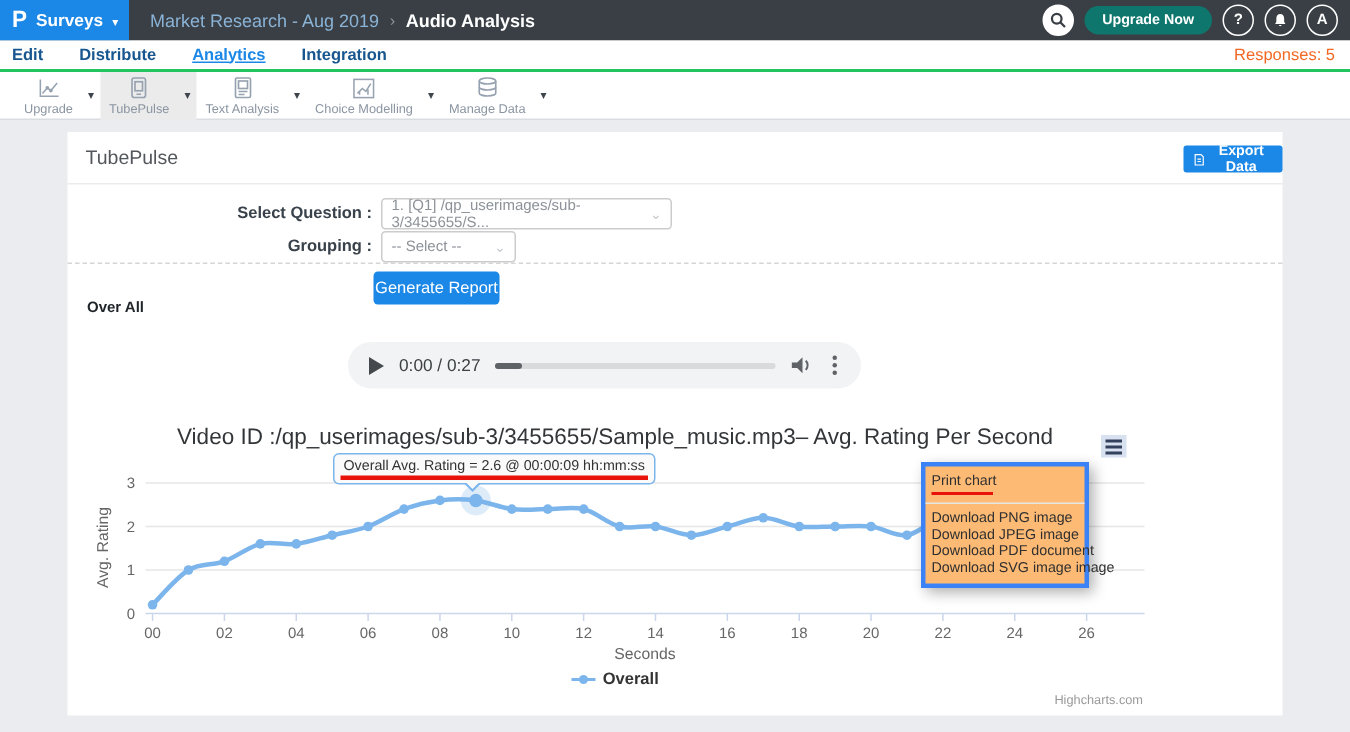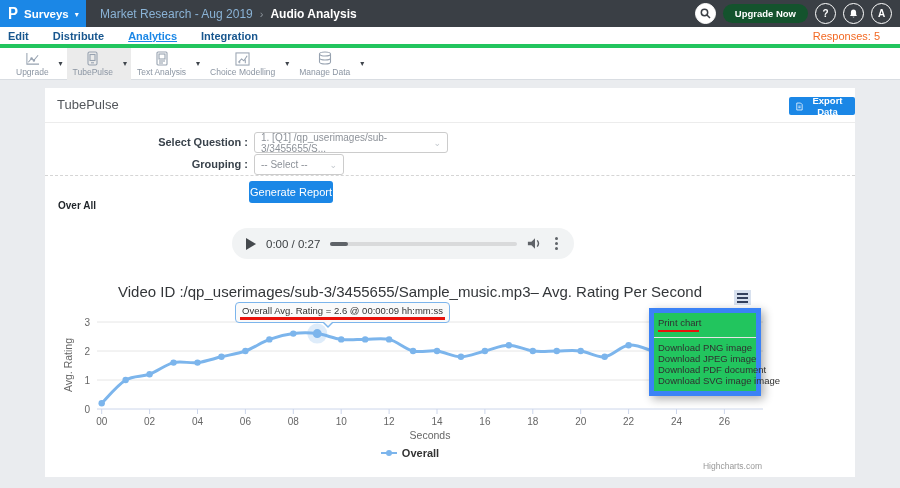--- a/index.html
+++ b/index.html
@@ -12,28 +12,28 @@
   .logoP { color:#fff; font-weight:bold; font-size:15px; line-height:1; transform:scaleY(1.05); }
   .logoblock .prod { color:#fff; font-size:11.5px; font-weight:600; }
   .logoblock .car { color:#fff; font-size:8px; margin-top:1px; }
   .crumbs { display:flex; align-items:center; gap:7px; margin-left:14px; font-size:12px; }
   .crumb-parent { color:#8ab3d6; cursor:pointer; }
   .crumb-sep { color:#8d949c; font-size:11px; }
   .crumb-cur { color:#ffffff; font-weight:600; }
   .top-actions { margin-left:auto; display:flex; align-items:center; gap:7px; padding-right:8px; }
   .circ { width:21px; height:21px; border-radius:50%; border:1.5px solid #fff; display:flex; align-items:center; justify-content:center; color:#fff; font-size:10px; font-weight:bold; cursor:pointer; flex:0 0 auto; }
   .circ.search { background:#fff; color:#3a3f45; }
-  .upgrade { height:19px; padding:0 12px; background:#14532d; border:none; border-radius:10px; color:#fff; font-size:9.5px; font-weight:bold; font-family:inherit; cursor:pointer; }
-
-  
-  .navrow { position:absolute; left:0; top:27px; width:900px; height:21px; background:#fff; border-bottom:4px solid #22c55e; display:flex; align-items:center; font-size:11px; }
+  .upgrade { height:19px; padding:0 12px; background:#0f766e; border:none; border-radius:10px; color:#fff; font-size:9.5px; font-weight:bold; font-family:inherit; cursor:pointer; }
+
+  
+  .navrow { position:absolute; left:0; top:27px; width:900px; height:21px; background:#fff; border-bottom:2px solid #22c55e; display:flex; align-items:center; font-size:11px; }
   .navrow a { color:#17568e; font-weight:600; text-decoration:none; margin-left:24px; cursor:pointer; }
   .navrow a:first-child { margin-left:8px; }
   .navrow a.active { color:#1b87e6; text-decoration:underline; }
-  .responses { margin-left:auto; margin-right:20px; color:#f26822; font-size:11px; cursor:pointer; }
+  .responses { margin-left:auto; margin-right:10px; color:#f26822; font-size:11px; cursor:pointer; }
 
   
   .toolbar { position:absolute; left:0; top:48px; width:900px; height:32px; background:#fff; border-bottom:1px solid #d9dde2; display:flex; padding-left:10px; }
   .tbtn { position:relative; height:32px; display:flex; flex-direction:column; align-items:center; justify-content:center; gap:1px; cursor:pointer; padding:0 18px 0 6px; }
   .tbtn.active { background:#ebebeb; }
   .tbtn svg { stroke:#97a2b0; fill:none; stroke-width:1.1; }
   .tbtn .lbl { font-size:8.5px; color:#8b95a2; white-space:nowrap; }
   .tbtn .car { position:absolute; right:4px; top:11px; font-size:8px; color:#3f454c; }
 
   
@@ -57,29 +57,29 @@
   .pfill { position:absolute; left:0; top:0; height:4px; width:18px; background:#5f6368; border-radius:2px; }
   .kebab { display:flex; flex-direction:column; gap:2px; cursor:pointer; padding:2px; }
   .kebab i { width:3px; height:3px; border-radius:50%; background:#5f6368; }
 
   
   .chart { position:absolute; left:5px; top:190px; width:720px; height:195px; }
   .chart-title { position:absolute; left:0; top:5px; width:720px; text-align:center; font-size:15px; color:#333639; }
   .chart svg.plot { position:absolute; left:0; top:25px; }
   .chart svg.plot text { font-family:"Liberation Sans", sans-serif; }
 
-  .htooltip { position:absolute; left:172px; top:24px; background:rgba(250,250,250,.97); border:1px solid #7cb5ec; border-radius:4px; padding:2px 6px 6px 6px; font-size:9.5px; color:#333; white-space:nowrap; z-index:5;margin-left:13px; }
+  .htooltip { position:absolute; left:172px; top:24px; background:rgba(250,250,250,.97); border:1px solid #7cb5ec; border-radius:4px; padding:2px 6px 6px 6px; font-size:9.5px; color:#333; white-space:nowrap; z-index:5; }
   .htooltip .redline { position:absolute; left:4px; right:4px; bottom:2px; height:3px; background:#e8120b; }
   .htooltip .callout { position:absolute; left:86px; bottom:-6px; width:0; height:0; border-left:6px solid transparent; border-right:6px solid transparent; border-top:6px solid #7cb5ec; }
   .htooltip .callout:after { content:""; position:absolute; left:-5px; top:-7px; width:0; height:0; border-left:5px solid transparent; border-right:5px solid transparent; border-top:5px solid #fafafa; }
 
   .burger { position:absolute; left:684px; top:12px; width:17px; height:15px; background:#d8e1ef; display:flex; flex-direction:column; justify-content:center; gap:2px; padding:0 3px; cursor:pointer; z-index:6; }
   .burger i { display:block; height:2px; background:#34415d; }
 
-  .hmenu { position:absolute; left:599px; top:30px; width:112px; background:#22c55e; border:5px solid #3b82f6; box-shadow:3px 3px 9px rgba(0,0,0,.33); padding:4px 0 5px 0; z-index:7; }
+  .hmenu { position:absolute; left:564px; top:30px; width:112px; background:#fdba74; border:3px solid #3b82f6; box-shadow:3px 3px 9px rgba(0,0,0,.33); padding:4px 0 5px 0; z-index:7; }
   .hmenu .item { font-size:9.5px; color:#303030; padding:1px 6px 0 4px; line-height:10px; cursor:pointer; white-space:nowrap; }
   .hmenu .redunder { margin:2px 0 0 4px; width:41px; height:2px; background:#e8120b; }
   .hmenu hr { border:none; border-top:1px solid #e6e6e6; margin:5px 0 4px 0; }
 
   .legend { position:absolute; left:0; top:169px; width:720px; display:flex; align-items:center; justify-content:center; gap:5px; cursor:pointer; }
   .legend .sym { position:relative; width:16px; height:8px; }
   .legend .sym .ln { position:absolute; left:0; top:3px; width:16px; height:2px; background:#7cb5ec; }
   .legend .sym .dt { position:absolute; left:5px; top:1px; width:6px; height:6px; border-radius:50%; background:#7cb5ec; }
   .legend .txt { font-size:11px; font-weight:bold; color:#333; }
   .credits { position:absolute; right:8px; top:183px; font-size:8.5px; color:#999; cursor:pointer; }

